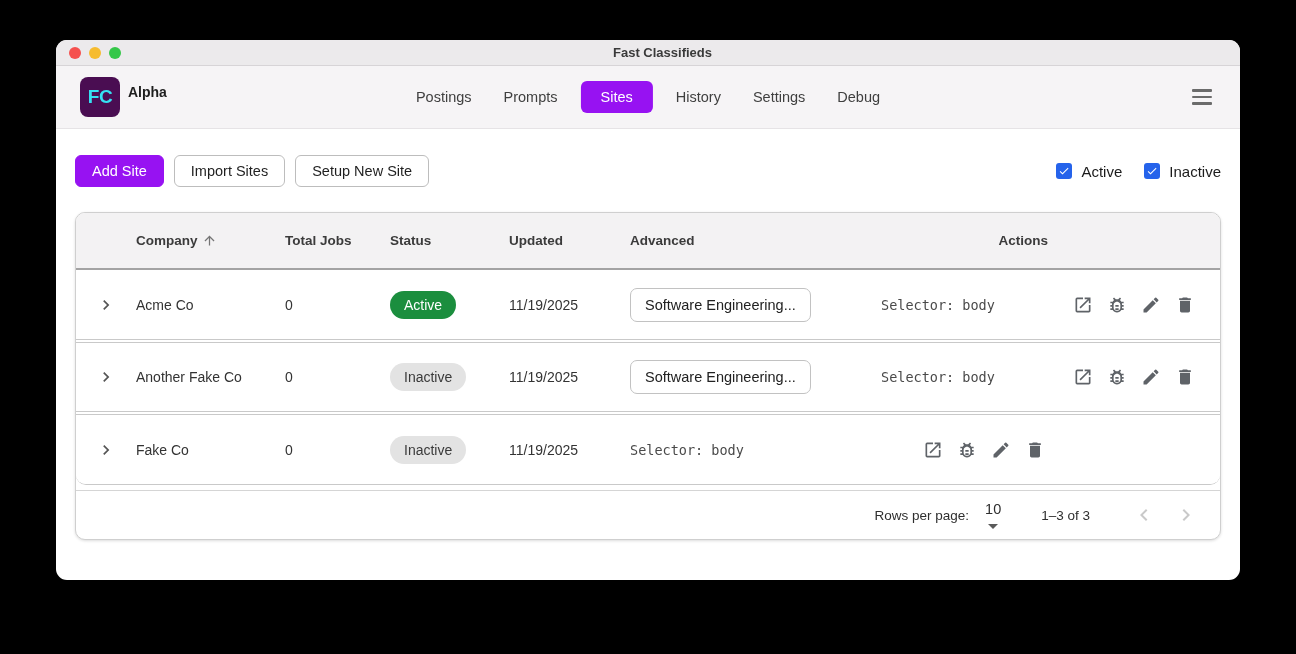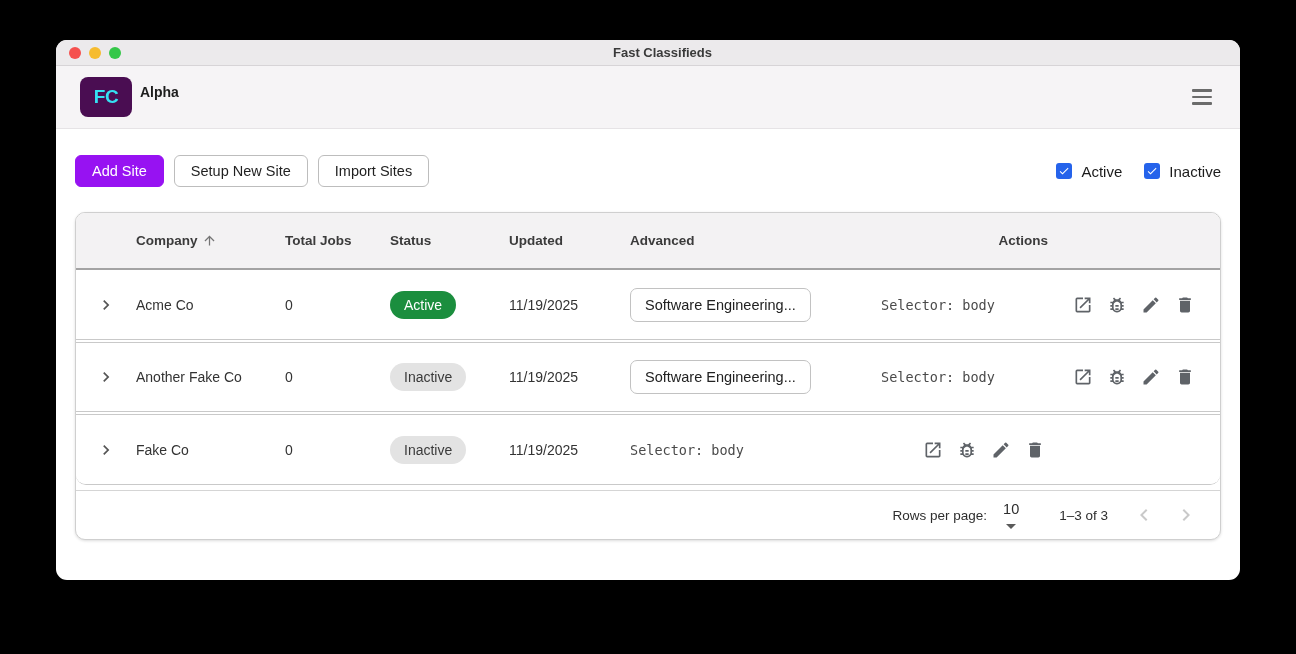--- a/index.html
+++ b/index.html
@@ -23,21 +23,21 @@
   .light.yellow { background:#f6bc2f; }
   .light.green  { background:#35c749; }
 
   
   .appbar {
     height:63px; background:#f6f4f6; border-bottom:1px solid #e6e3e6;
     display:flex; align-items:center; padding:0 24px; position:relative;
   }
   .brand { display:flex; align-items:flex-start; gap:8px; }
   .logo {
-    width:52px; height:40px; border-radius:8px; background:#4a0d52;
+    width:40px; height:40px; border-radius:8px; background:#4a0d52;
     color:#35e1f2; font-weight:bold; font-size:19px; letter-spacing:-.5px;
     display:flex; align-items:center; justify-content:center;
   }
   .app-name { font-size:14px; font-weight:bold; color:#1d1d1d; margin-top:7px; }
   .nav {
     position:absolute; left:50%; top:0; height:100%; transform:translateX(-50%);
     display:flex; align-items:center; gap:14px;
   }
   .nav-item {
     font-size:14.5px; color:#3f3f3f; padding:8px 9px; border-radius:6px; cursor:pointer; white-space:nowrap;
@@ -103,21 +103,21 @@
 
   
   .tfoot {
     height:49px; margin-top:5px; border-top:1px solid #d5d5d5;
     display:flex; align-items:center; justify-content:flex-end; padding-right:22px;
     font-size:13.5px; color:#2e2e2e;
   }
   .rpp-label { margin-right:16px; }
   .rpp-select { display:flex; align-items:center; gap:7px; cursor:pointer; margin-right:40px; font-size:14.5px;flex-direction:column; }
   .caret-down { width:0; height:0; border-left:5px solid transparent; border-right:5px solid transparent; border-top:5px solid #5a5a5a; }
-  .range { margin-right:24px; }
+  .range { margin-right:42px; }
   .page-btns { display:flex; align-items:center; gap:18px; }
   .page-btn { width:24px; height:24px; display:flex; align-items:center; justify-content:center; }
   .page-btn svg { fill:#c9c9c9; width:24px; height:24px; }
 </style>
 </head>
 <body>
 
 <div class="window">
 
   <div class="titlebar">
@@ -127,34 +127,42 @@
       <div class="light green"></div>
     </div>
     <div class="titlebar-title">Fast Classifieds</div>
   </div>
 
   <div class="appbar">
     <div class="brand">
       <div class="logo">FC</div>
       <div class="app-name">Alpha</div>
     </div>
+    <div class="nav">
+      <div class="nav-item">Postings</div>
+      <div class="nav-item">Prompts</div>
+      <div class="nav-item active">Sites</div>
+      <div class="nav-item">History</div>
+      <div class="nav-item">Settings</div>
+      <div class="nav-item">Debug</div>
+    </div>
     <div class="hamburger">
       <span></span>
         <span></span>
         <span></span>
     </div>
   </div>
 
   <div class="content">
 
     <div class="toolbar">
       <div class="toolbar-left">
         <button class="btn btn-primary">Add Site</button>
+        <button class="btn btn-outline">Import Sites</button>
         <button class="btn btn-outline">Setup New Site</button>
-        <button class="btn btn-outline">Import Sites</button>
       </div>
       <div class="filters">
         <div class="filter">
           <span class="checkbox">
             <svg width="12" height="12" viewBox="0 0 24 24">
                 <path fill="#fff" d="M9 16.2 4.8 12l-1.4 1.4L9 19 21 7l-1.4-1.4z"></path>
               </svg>
           </span>
           <span class="filter-label">Active</span>
         </div>

